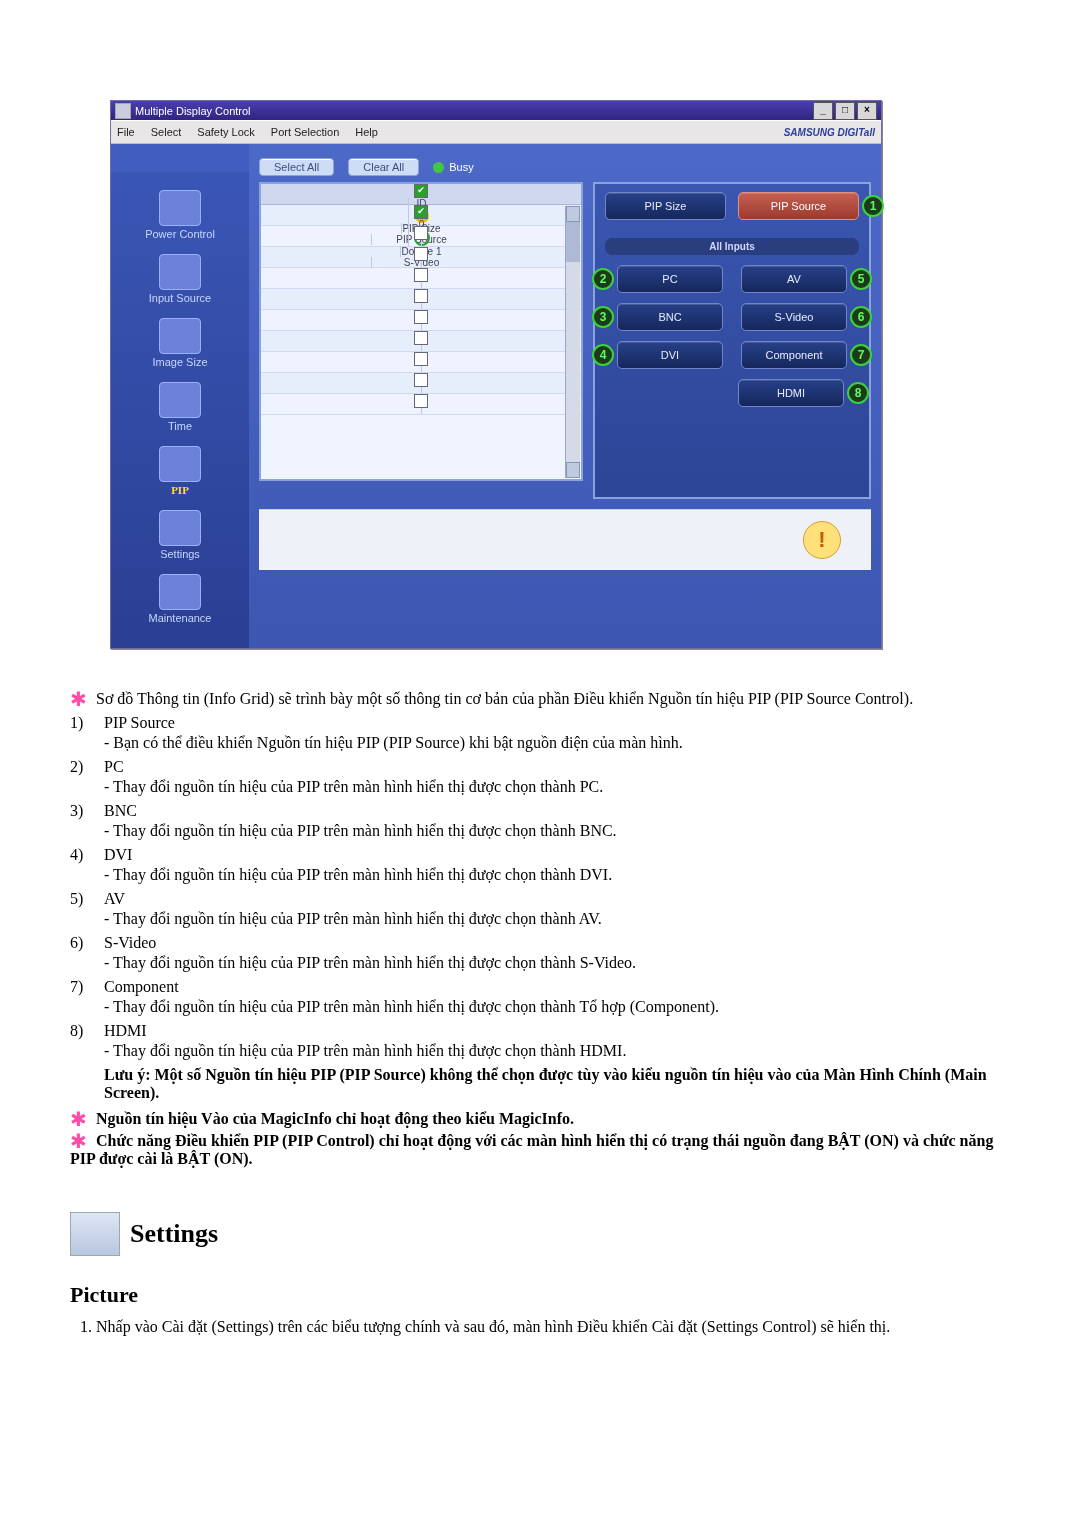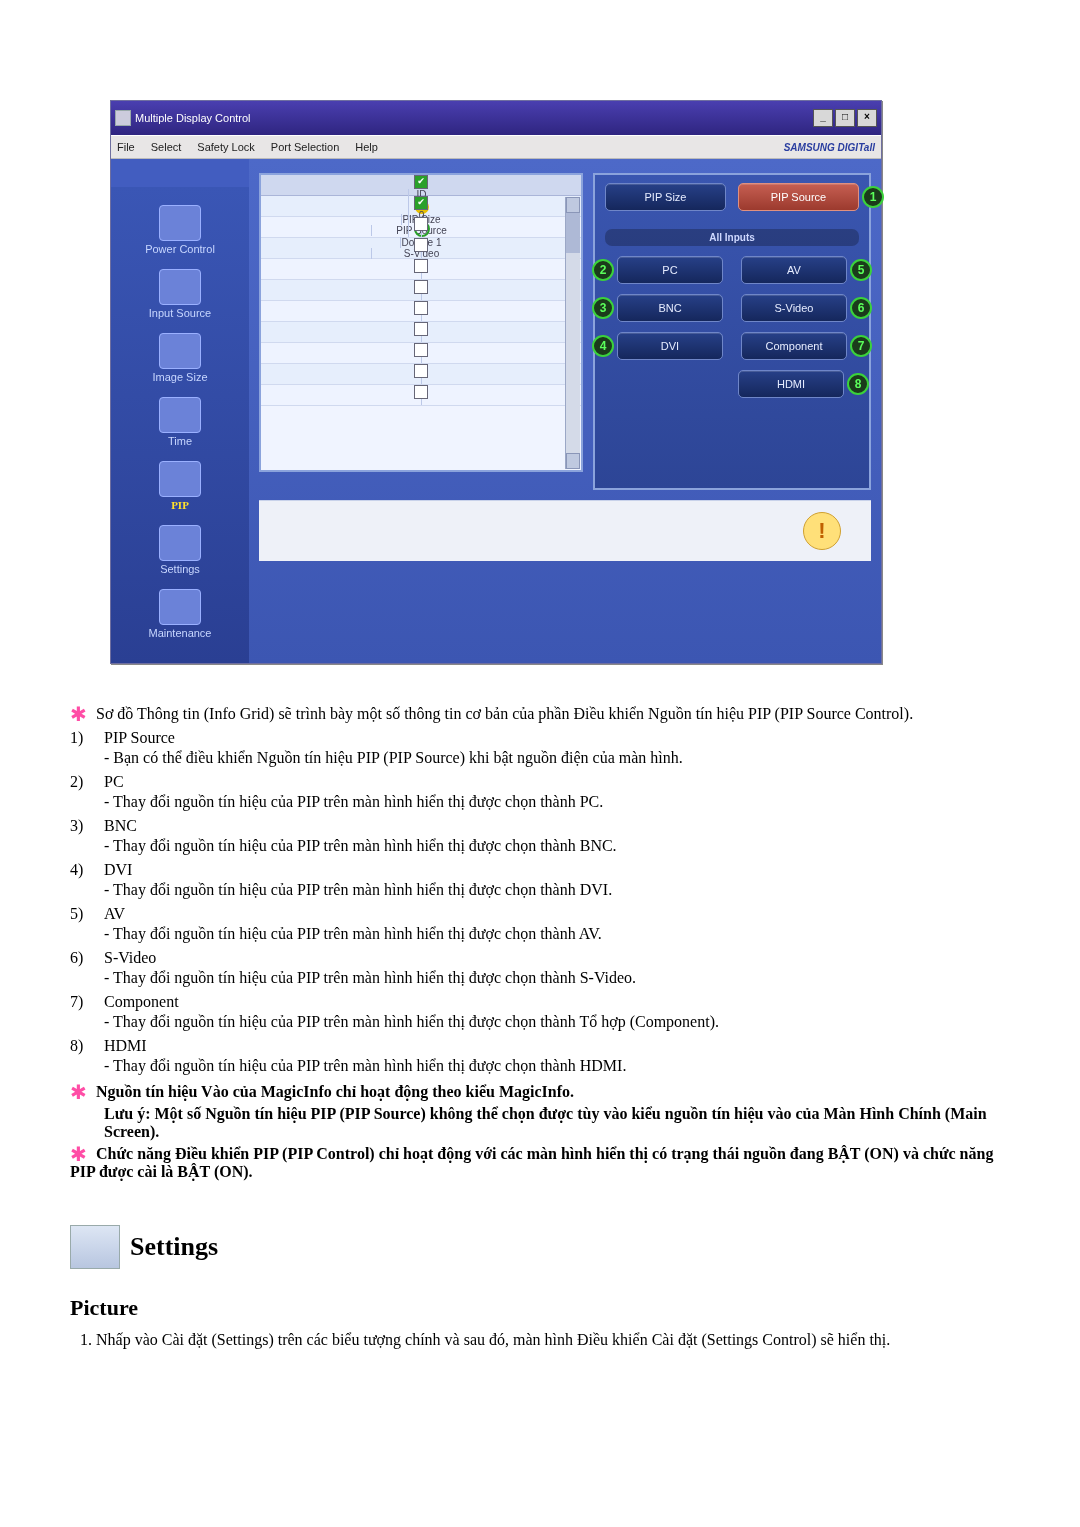--- a/index.html
+++ b/index.html
@@ -19,21 +19,21 @@
     border: 1px solid #6f6fa0;
     font-family: Tahoma, Verdana, sans-serif;
     font-size: 11px;
     box-shadow: 1px 1px 0 #888;
   }
   .titlebar {
     background: linear-gradient(#4a3fb0, #2f2580);
     color: #fff;
     display: flex;
     align-items: center;
-    height: 34px;
+    height: 19px;
     padding: 0 4px;
   }
   .titlebar .app-icon {
     width: 14px; height: 14px; margin-right: 4px;
     border: 1px solid #9aa; background:#ccd;
   }
   .titlebar .wincontrols { margin-left:auto; display:flex; gap:2px;}
   .winbtn {
     width:18px;height:16px;background:#d8d8d8;border:1px solid #555;
     color:#000;font-size:10px;line-height:14px;text-align:center;font-weight:bold;
@@ -191,20 +191,28 @@
           <div class="side-ico"></div>
           <span class="label">Settings</span>
         </div>
         <div class="side-item">
           <div class="side-ico"></div>
           <span class="label">Maintenance</span>
         </div>
       </div>
 
       <div class="workarea">
+        <div class="top-buttons">
+          <div class="pillbtn">Select All</div>
+          <div class="pillbtn">Clear All</div>
+          <div class="busy">
+            <span class="dot"></span>
+            <span>Busy</span>
+          </div>
+        </div>
 
         <div class="panel-row">
 
           <div class="grid-panel">
             <div class="grid-head">
               <div class="c-chk">
                   <div class="chkbox on"></div>
                 </div>
               <div class="c-id">ID</div>
               <div class="c-pw">
@@ -407,27 +415,27 @@
           <div class="li-title">Component</div>
           <div class="li-desc">- Thay đổi nguồn tín hiệu của PIP trên màn hình hiển thị được chọn thành Tổ hợp (Component).</div>
         </li>
         <li>
           <span class="num">8)</span>
           <div class="li-title">HDMI</div>
           <div class="li-desc">- Thay đổi nguồn tín hiệu của PIP trên màn hình hiển thị được chọn thành HDMI.</div>
         </li>
       </ol>
 
+    <div class="doc-note" style="margin-left:34px;">
+      <span class="bold">Lưu ý: Một số Nguồn tín hiệu PIP (PIP Source) không thể chọn được tùy vào kiểu nguồn tín hiệu vào của Màn Hình Chính (Main Screen).</span>
+    </div>
+
     <div class="doc-note" style="margin-top:8px;">
       <span class="star">✱</span>
       <span class="bold">Nguồn tín hiệu Vào của MagicInfo chỉ hoạt động theo kiểu MagicInfo.</span>
-    </div>
-
-    <div class="doc-note" style="margin-left:34px;">
-      <span class="bold">Lưu ý: Một số Nguồn tín hiệu PIP (PIP Source) không thể chọn được tùy vào kiểu nguồn tín hiệu vào của Màn Hình Chính (Main Screen).</span>
     </div>
 
     <div class="doc-note">
       <span class="star">✱</span>
       <span class="bold">Chức năng Điều khiển PIP (PIP Control) chỉ hoạt động với các màn hình hiển thị có trạng thái nguồn đang BẬT (ON) và chức năng PIP được cài là BẬT (ON).</span>
     </div>
 
     <div class="sec-head">
       <div class="sec-ico"></div>
       <div class="sec-title">Settings</div>

